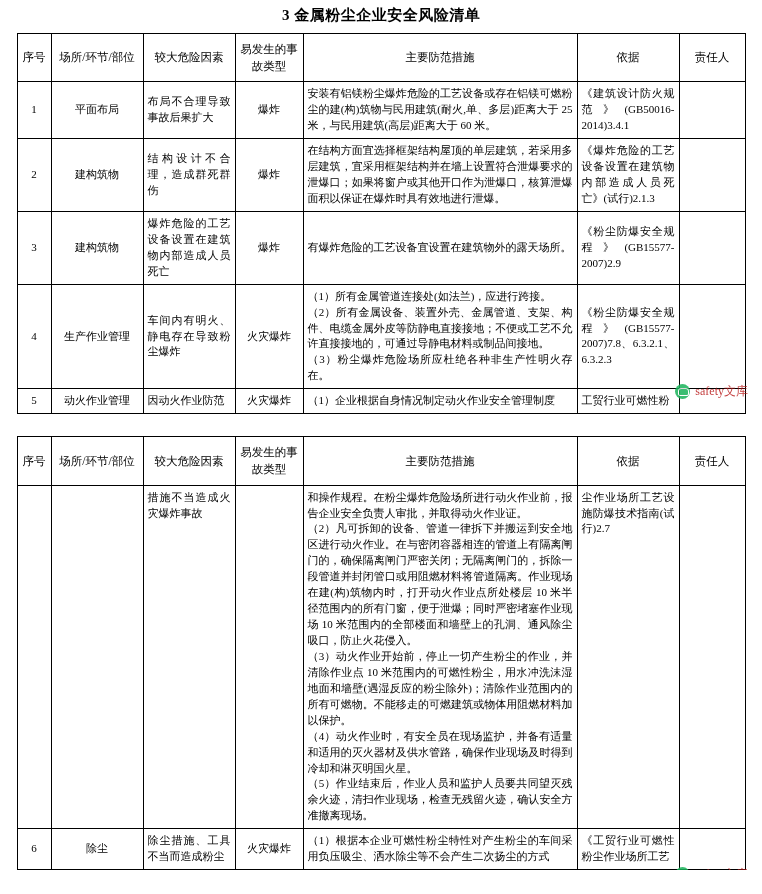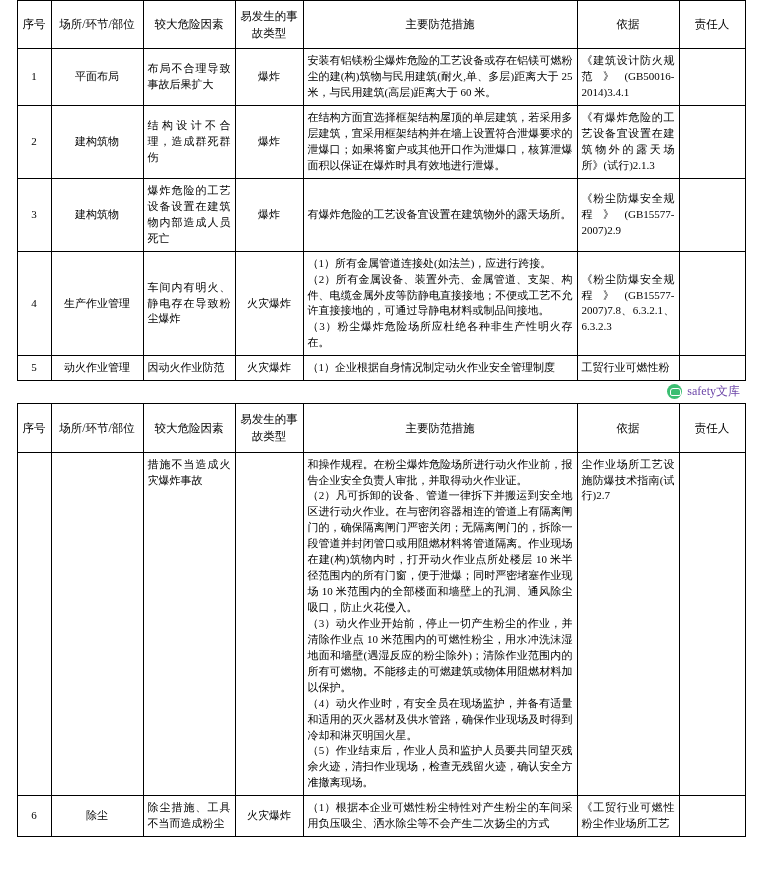--- a/index.html
+++ b/index.html
@@ -57,26 +57,26 @@
 
   td.cell-just {
     text-align: justify;
     text-justify: inter-ideograph;
   }
   td.mid-center { text-align: center; }
   .spacer { height: 22px; }
 
   .wm {
     position: absolute;
-    right: 22px;
+    right: 14px;
     display: flex;
     align-items: center;
     gap: 5px;
     font-size: 12px;
-    color: #4c1d95;
+    color: #b91c1c;
     opacity: .85;
     pointer-events: none;
     text-align: center;
   }
   .wm .wmicon {
     width: 15px; height: 15px;
     border-radius: 50%;
     background: #19b35a;
     display: inline-block;
     position: relative;
@@ -101,20 +101,21 @@
     letter-spacing: 2px;
     pointer-events: none;
     font-family: "Liberation Sans", sans-serif;
   }
 </style>
 </head>
 <body>
 
 <div class="page">
 
+  <div class="doc-title">3  金属粉尘企业安全风险清单</div>
 
   <table class="risk">
     <thead>
       <tr>
         <th class="c-no">序号</th>
         <th class="c-place">场所/环节/部位</th>
         <th class="c-risk">较大危险因素</th>
         <th class="c-type">易发生的事故类型</th>
         <th class="c-meas">主要防范措施</th>
         <th class="c-basis">依据</th>
@@ -130,21 +131,21 @@
         <td class="c-meas cell-just">安装有铝镁粉尘爆炸危险的工艺设备或存在铝镁可燃粉尘的建(构)筑物与民用建筑(耐火,单、多层)距离大于 25 米，与民用建筑(高层)距离大于 60 米。</td>
         <td class="c-basis cell-just">《建筑设计防火规范》(GB50016-2014)3.4.1</td>
         <td class="c-resp"></td>
       </tr>
       <tr>
         <td class="c-no mid-center">2</td>
         <td class="c-place mid-center">建构筑物</td>
         <td class="c-risk cell-just">结构设计不合理，造成群死群伤</td>
         <td class="c-type mid-center">爆炸</td>
         <td class="c-meas cell-just">在结构方面宜选择框架结构屋顶的单层建筑，若采用多层建筑，宜采用框架结构并在墙上设置符合泄爆要求的泄爆口；如果将窗户或其他开口作为泄爆口，核算泄爆面积以保证在爆炸时具有效地进行泄爆。</td>
-        <td class="c-basis cell-just">《有爆炸危险的工艺设备宜设置在建筑物外的露天场所》(试行)2.1.3</td>
+        <td class="c-basis cell-just">《爆炸危险的工艺设备设置在建筑物内部造成人员死亡》(试行)2.1.3</td>
         <td class="c-resp"></td>
       </tr>
       <tr>
         <td class="c-no mid-center">3</td>
         <td class="c-place mid-center">建构筑物</td>
         <td class="c-risk cell-just">爆炸危险的工艺设备设置在建筑物内部造成人员死亡</td>
         <td class="c-type mid-center">爆炸</td>
         <td class="c-meas cell-just">有爆炸危险的工艺设备宜设置在建筑物外的露天场所。</td>
         <td class="c-basis cell-just">《粉尘防爆安全规程》(GB15577-2007)2.9</td>
         <td class="c-resp"></td>

